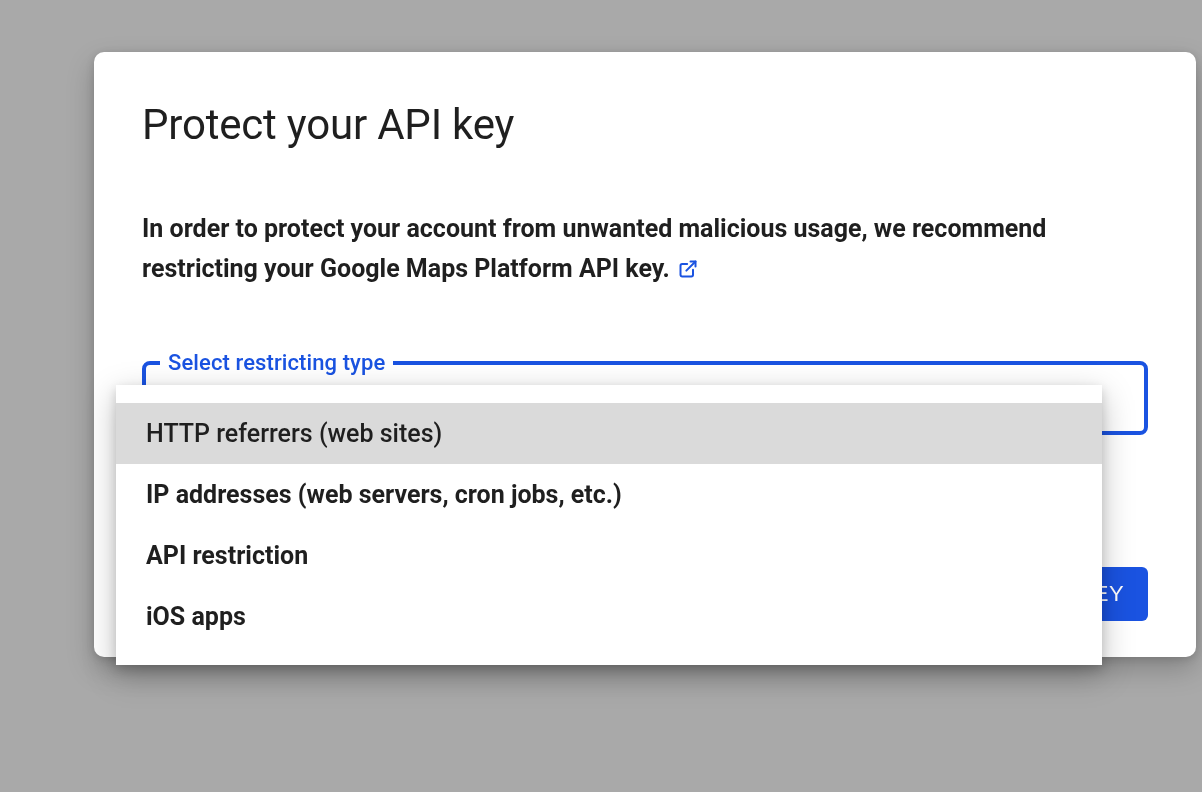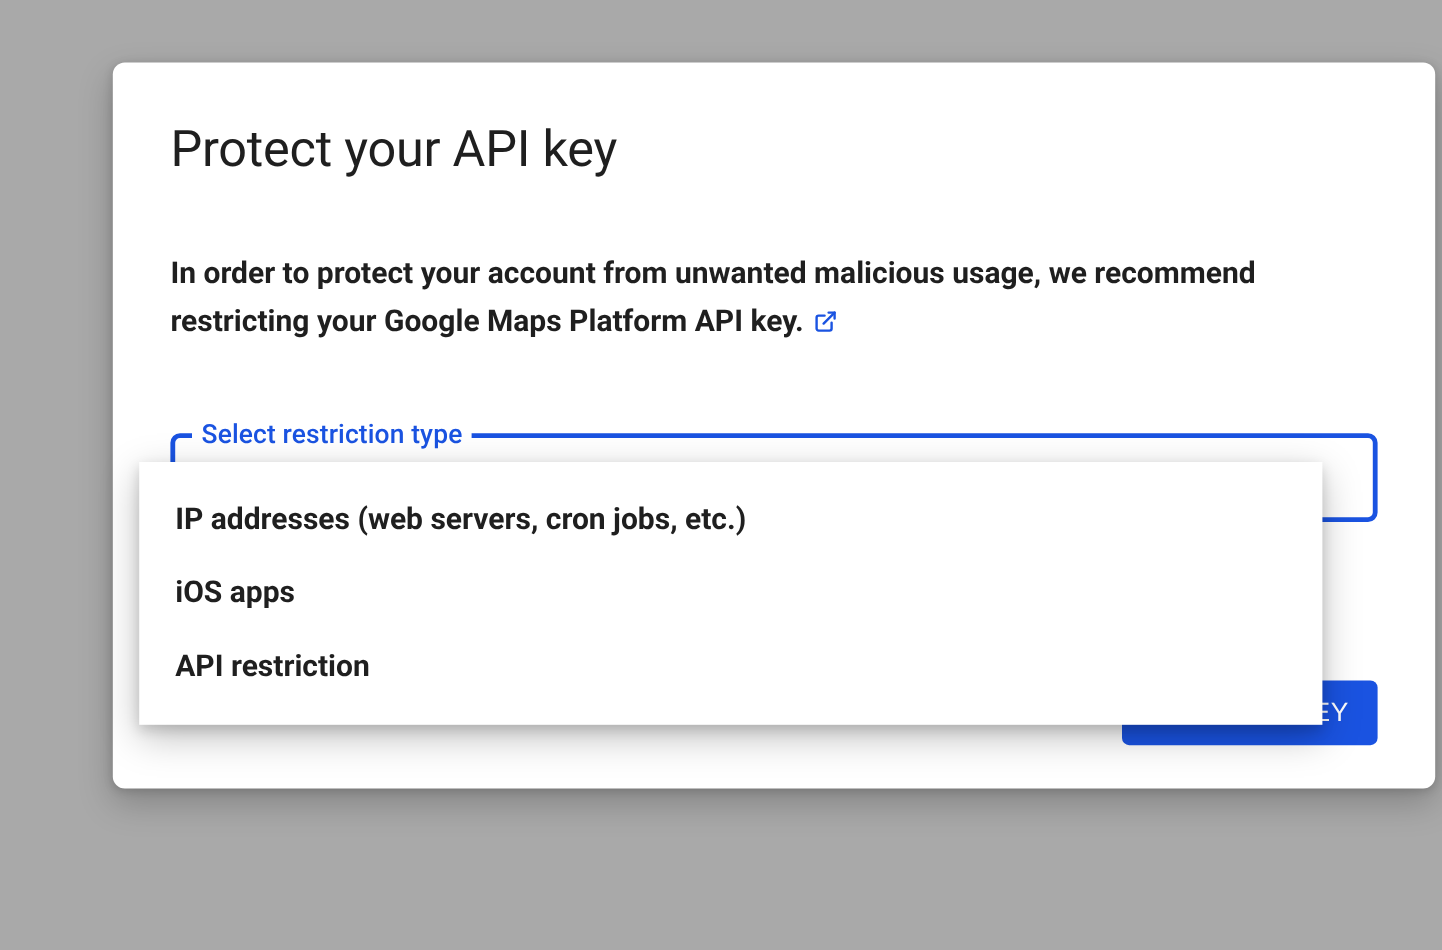--- a/index.html
+++ b/index.html
@@ -116,23 +116,24 @@
     <span class="external-link-icon">
       <svg width="20" height="20" viewBox="0 0 24 24" fill="none" stroke="currentColor" stroke-width="2.4" stroke-linecap="round" stroke-linejoin="round">
         <path d="M18 13v6a2 2 0 0 1-2 2H5a2 2 0 0 1-2-2V8a2 2 0 0 1 2-2h6"></path>
         <polyline points="15 3 21 3 21 9"></polyline>
         <line x1="10" y1="14" x2="21" y2="3"></line>
       </svg>
     </span>
   </p>
   <div class="select-wrap">
     <div class="select-field">
-      <span class="select-label">Select restriction type</span>
+      <span class="select-label">Select restricting type</span>
     </div>
   </div>
   <button class="restrict-btn">RESTRICT KEY</button>
 </div>
 
 <div class="dropdown-menu">
+  <div class="dropdown-item highlight">HTTP referrers (web sites)</div>
   <div class="dropdown-item">IP addresses (web servers, cron jobs, etc.)</div>
+  <div class="dropdown-item">API restriction</div>
   <div class="dropdown-item">iOS apps</div>
-  <div class="dropdown-item">API restriction</div>
 </div>
 
 </body></html>

